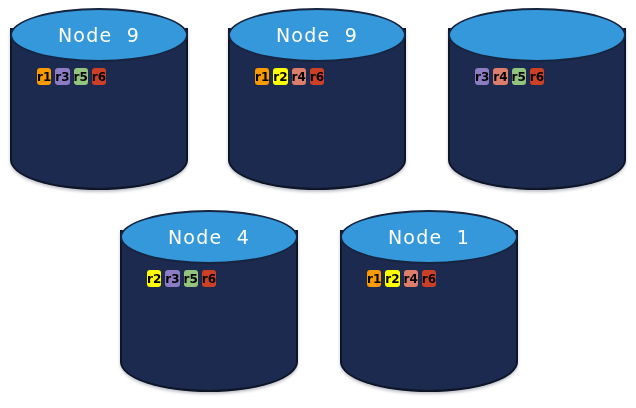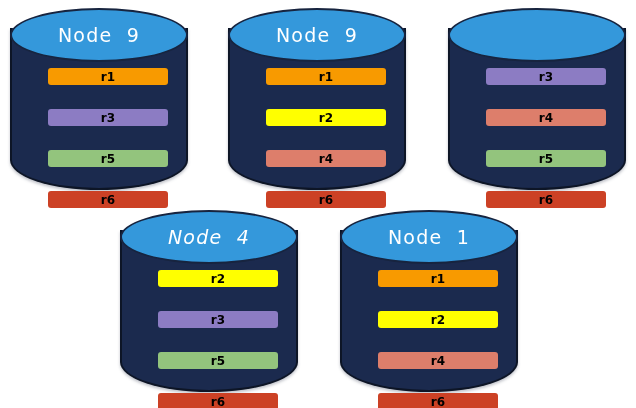--- a/index.html
+++ b/index.html
@@ -67,26 +67,26 @@
     color: #ffffff;
     font-size: 19px;
     font-weight: 400;
     letter-spacing: 1.2px;
     white-space: pre;
   }
 
   
   .replicas {
     position: absolute;
-    left: 38px;
+    left: 27px;
     top: 60px;
     width: 120px;
     display: flex;
-    flex-direction: column;
-    gap: 24px;
+    flex-direction: row;
+    gap: 4px;
   }
 
   .replica {
     height: 17px;
     border-radius: 3px;
     display: flex;
     align-items: center;
     justify-content: center;
     font-size: 12px;
     font-weight: bold;
@@ -132,21 +132,21 @@
     </div>
     <div class="node" style="left: 120px; top: 210px;">
       <div class="cyl-body" style="background: rgb(27, 42, 78); border-color: rgb(13, 21, 38);"></div>
       <div class="replicas">
         <div class="replica" style="background: rgb(255, 255, 0);">r2</div>
         <div class="replica" style="background: rgb(140, 124, 195);">r3</div>
         <div class="replica" style="background: rgb(147, 196, 125);">r5</div>
         <div class="replica" style="background: rgb(204, 65, 37);">r6</div>
       </div>
       <div class="cyl-top" style="background: rgb(52, 152, 219);"></div>
-      <div class="node-label" style="color: rgb(255, 255, 255); font-style: italic;">Node  4</div>
+      <div class="node-label" style="color: rgb(255, 255, 255);">Node  4</div>
     </div>
     <div class="node" style="left: 340px; top: 210px;">
       <div class="cyl-body" style="background: rgb(27, 42, 78); border-color: rgb(13, 21, 38);"></div>
       <div class="replicas">
         <div class="replica" style="background: rgb(248, 154, 0);">r1</div>
         <div class="replica" style="background: rgb(255, 255, 0);">r2</div>
         <div class="replica" style="background: rgb(221, 126, 107);">r4</div>
         <div class="replica" style="background: rgb(204, 65, 37);">r6</div>
       </div>
       <div class="cyl-top" style="background: rgb(52, 152, 219);"></div>

